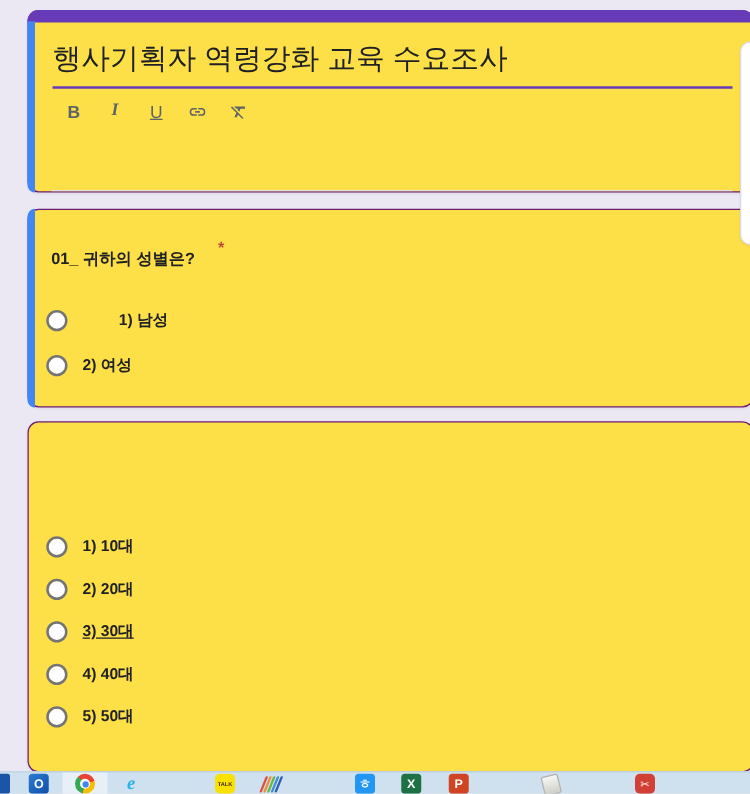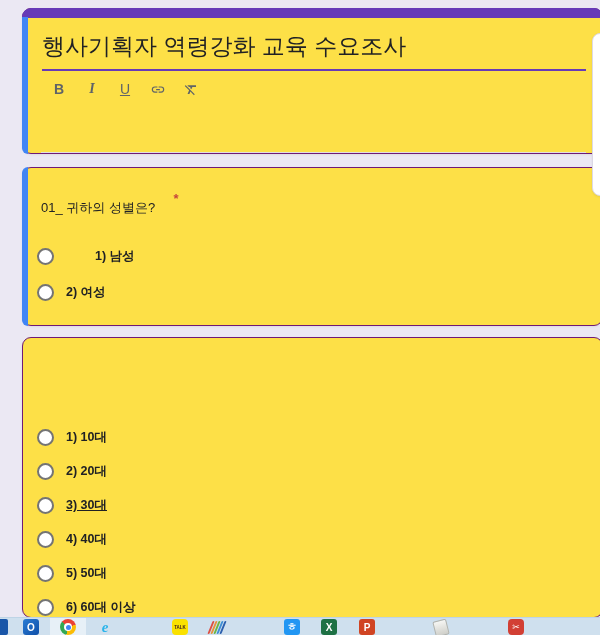--- a/index.html
+++ b/index.html
@@ -41,21 +41,21 @@
   .fmt-u{text-decoration:underline;}
   .desc{
     position:absolute;top:97px;left:18px;right:16px;
     font-size:12.5px;font-weight:600;line-height:23px;letter-spacing:-0.2px;color:#202124;
   }
   .desc-underline{position:absolute;top:143px;left:18px;right:16px;height:1px;background:#e0e0e0;}
   
   .q-head{position:absolute;left:18px;white-space:nowrap;}
   #q1-card .q-head{top:30px;}
   #q2-card .q-head{top:34px;}
-  .q-label{font-size:13px;font-weight:400;color:#202124;}
+  .q-label{font-size:13px;font-weight:700;color:#202124;}
   .req{
     display:inline-block;color:#c5463c;font-size:13px;font-weight:600;
     margin-left:14px;transform:translateY(-9px);
   }
   .opt{position:absolute;left:14px;height:17px;display:flex;align-items:center;gap:12px;}
   .radio{
     width:13px;height:13px;border:2px solid #747474;border-radius:50%;
     background:#fff;flex:0 0 auto;cursor:pointer;
   }
   .opt-label{font-size:12.5px;font-weight:600;color:#202124;white-space:nowrap;}
@@ -154,24 +154,20 @@
       <span class="opt-label">3) 30대</span>
     </div>
     <div class="opt o3">
       <span class="radio"></span>
       <span class="opt-label">4) 40대</span>
     </div>
     <div class="opt o4">
       <span class="radio"></span>
       <span class="opt-label">5) 50대</span>
     </div>
-    <div class="opt o5">
-      <span class="radio"></span>
-      <span class="opt-label">6) 60대 이상</span>
-    </div>
   </div>
 
   <div class="side-toolbar"></div>
 </div>
 
 <div class="taskbar">
   <div class="active-hl"></div>
 
   <span class="tbi p0 i-partial"></span>
   <span class="tbi p1 i-outlook">O</span>

